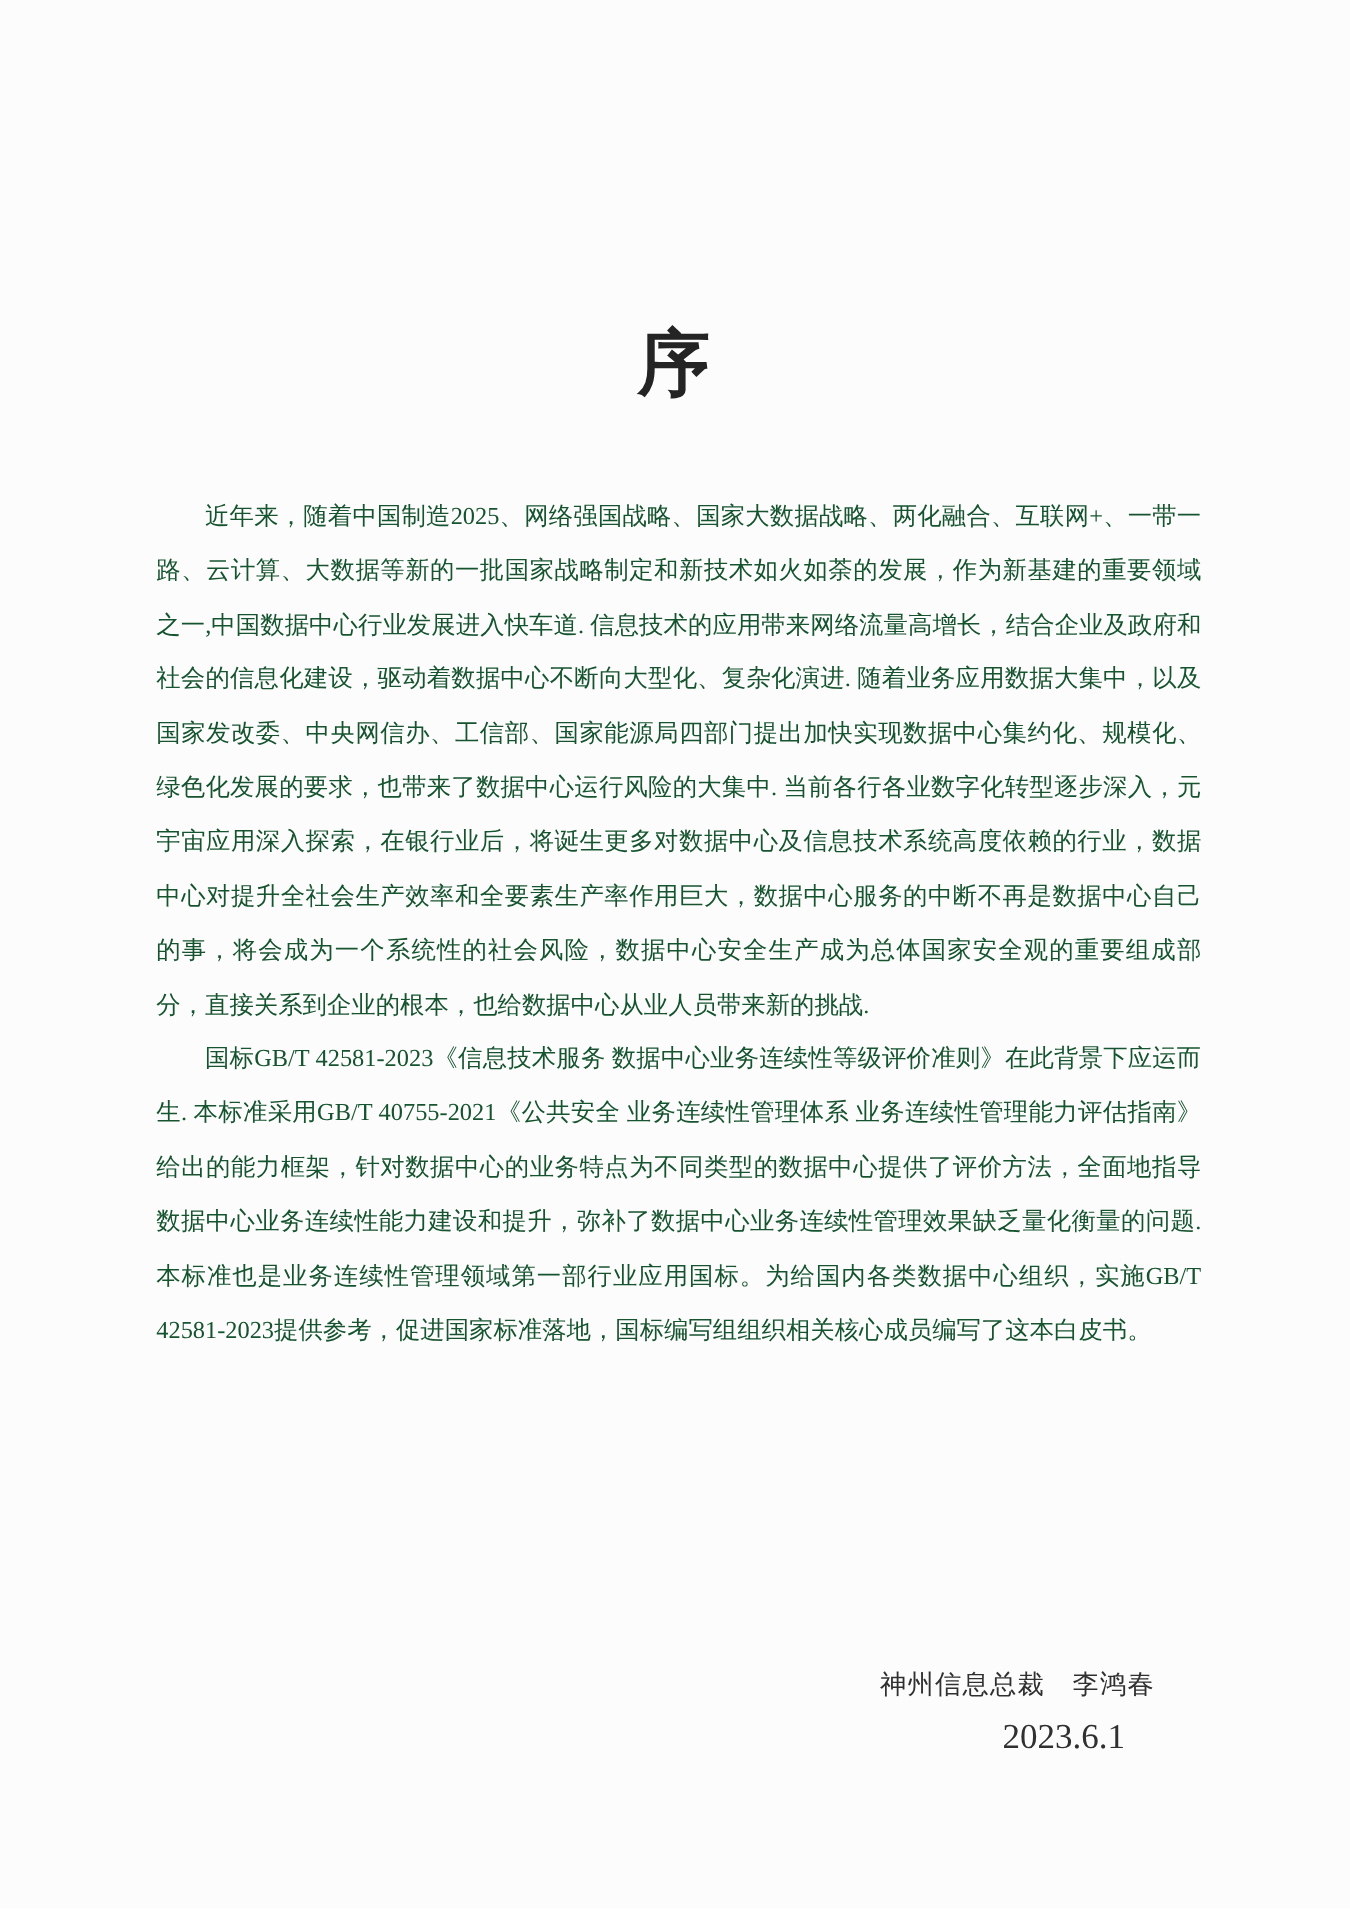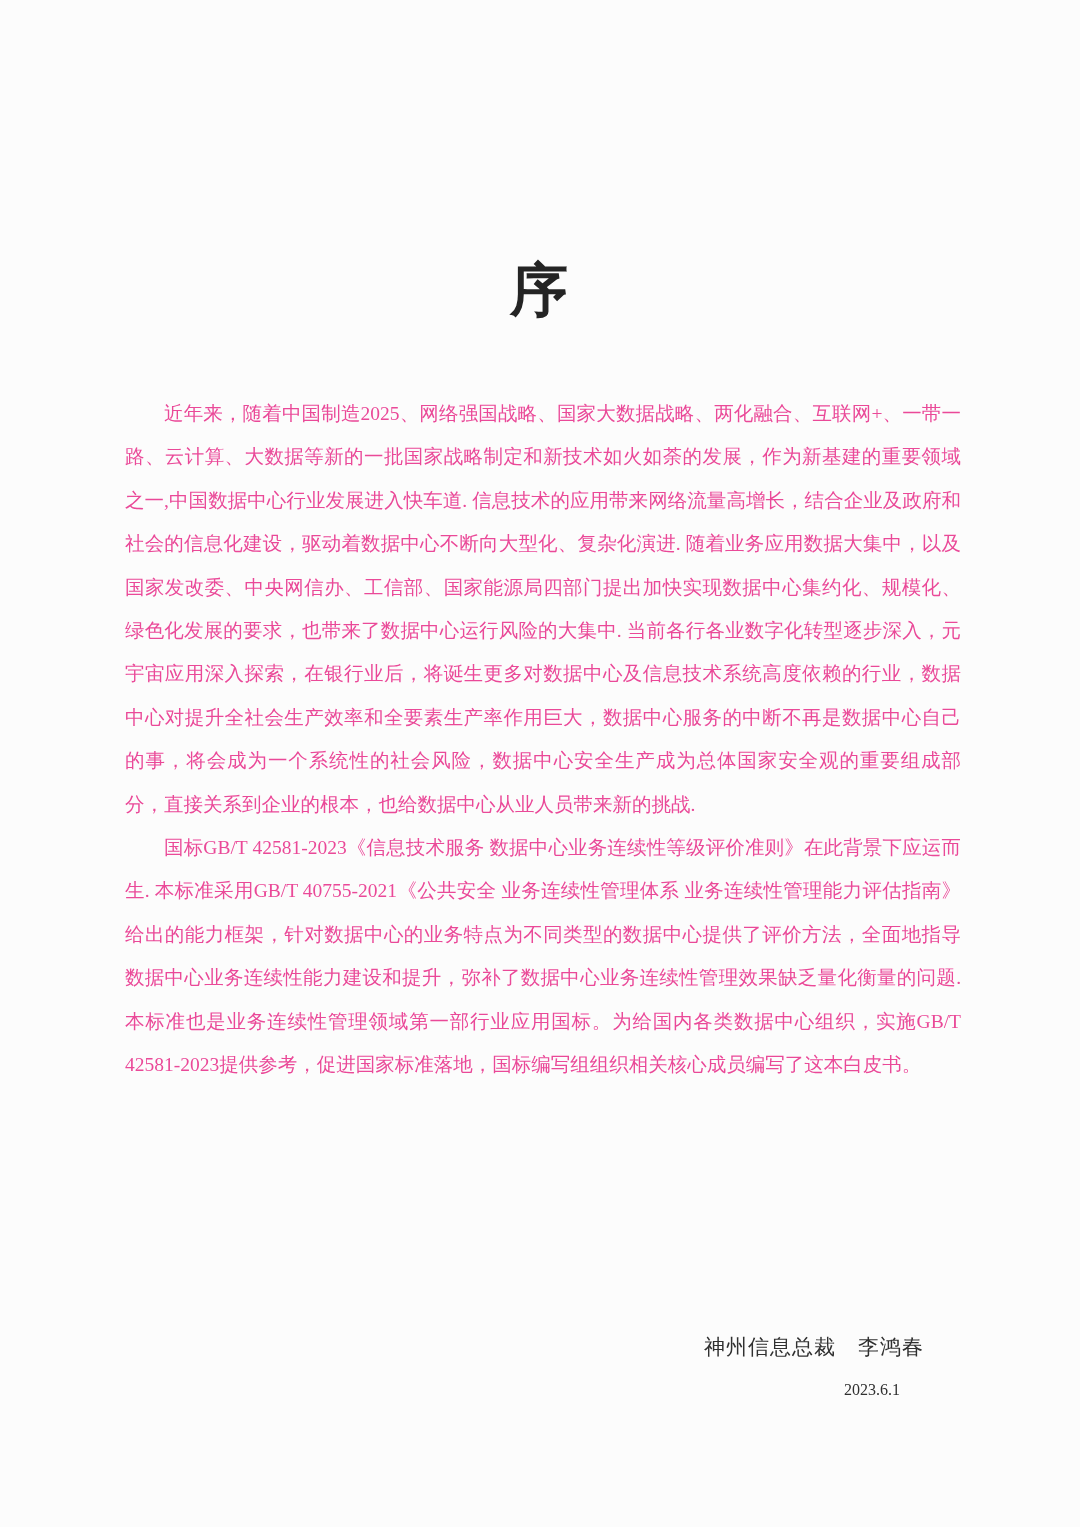--- a/index.html
+++ b/index.html
@@ -30,42 +30,42 @@
     letter-spacing: 2px;
   }
   .body-text {
     position: absolute;
     top: 392px;
     left: 125px;
     width: 836px;
     font-size: 19.5px;
     line-height: 43.4px;
     text-align: justify;
-    color: #ec4899;
+    color: #14532d;
   }
   .body-text p {
     margin: 0;
     padding: 0;
     text-indent: 2em;
   }
   .signature {
     position: absolute;
     top: 1332px;
     right: 156px;
     font-size: 21px;
     line-height: 30px;
     color: #2e2e2e;
     letter-spacing: 1px;
     text-align: right;
   }
   .date {
     position: absolute;
     top: 1376px;
     right: 180px;
-    font-size: 16px;
+    font-size: 28px;
     line-height: 28px;
     color: #2e2e2e;
   }
   
   .scan {
     filter: contrast(0.98);
   }
 </style>
 </head>
 <body>

